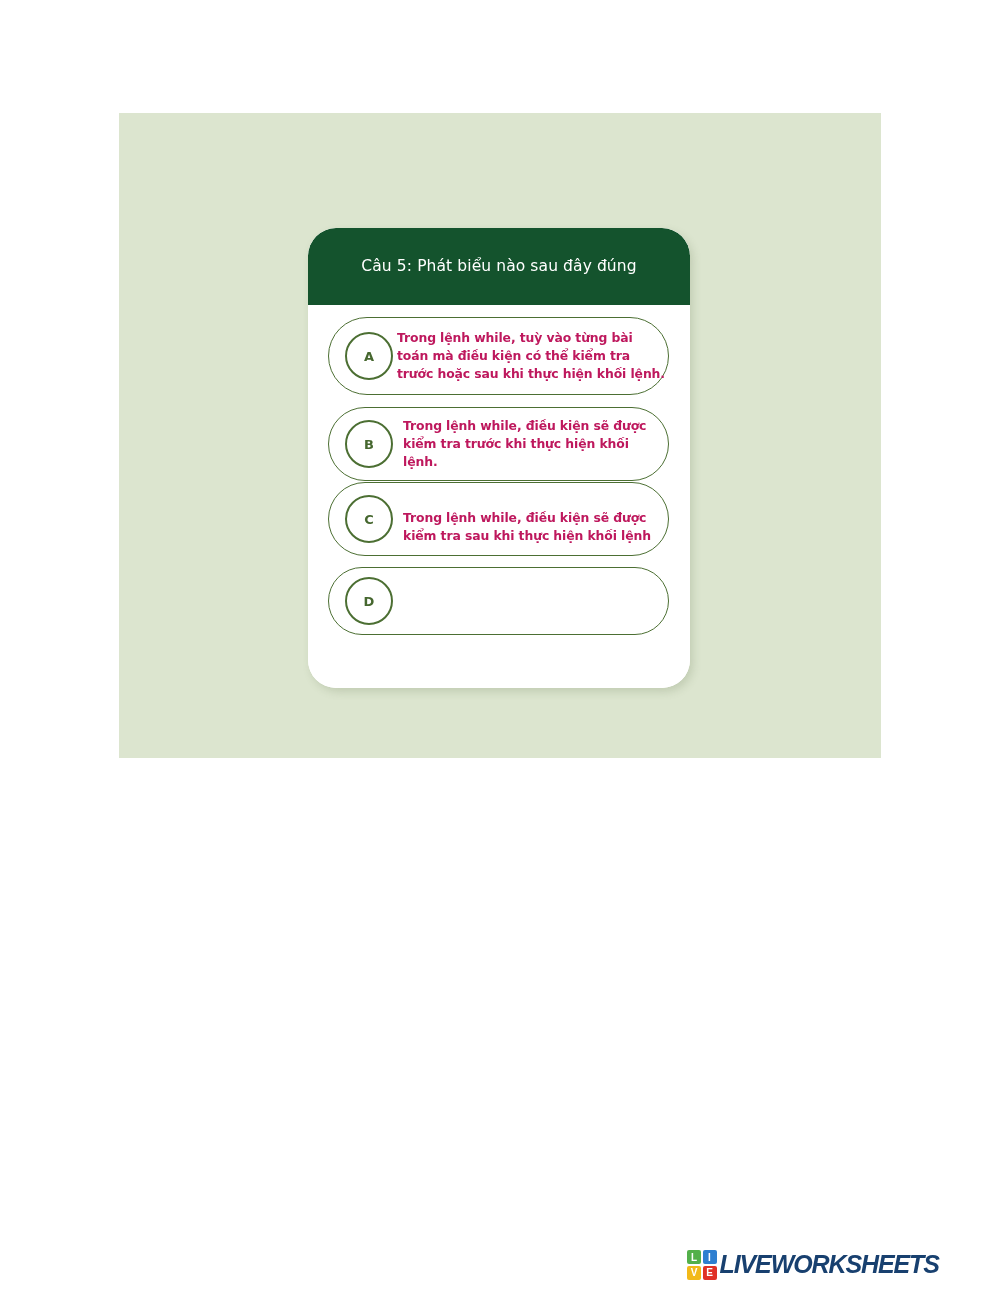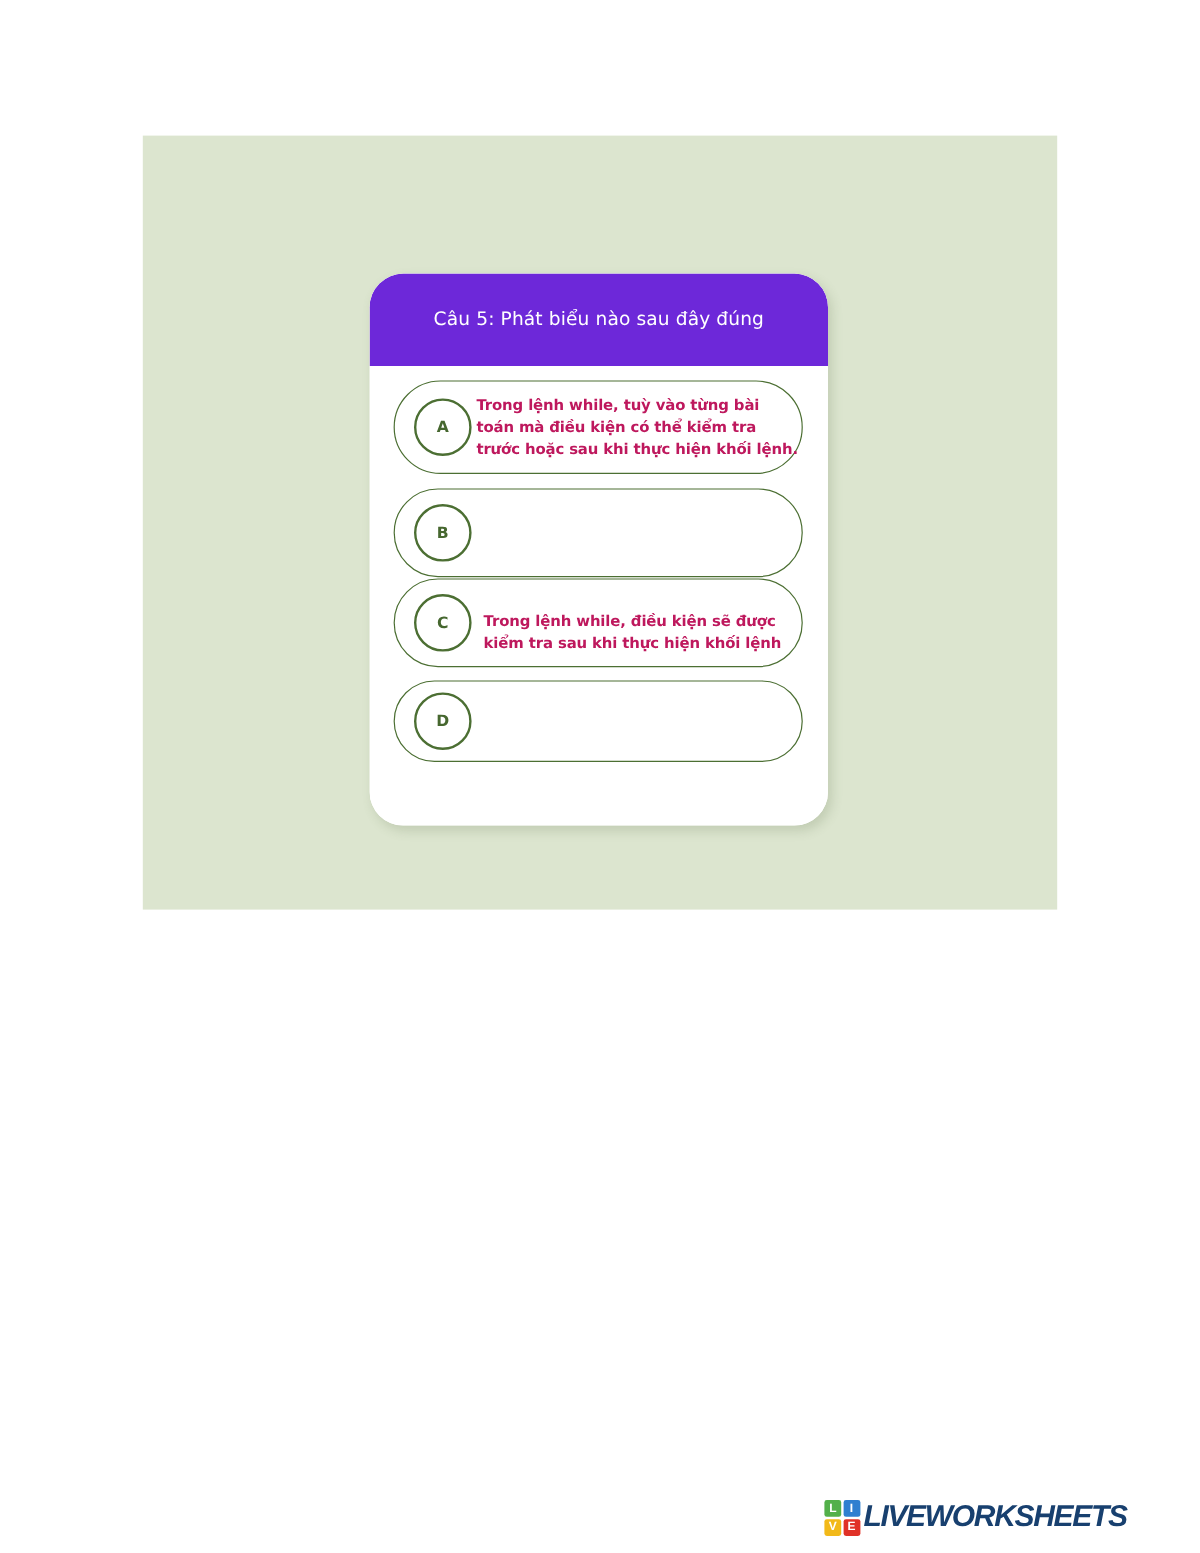--- a/index.html
+++ b/index.html
@@ -33,21 +33,21 @@
     width: 382px;
     height: 460px;
     background: #ffffff;
     border-radius: 28px;
     box-shadow: 3px 4px 9px rgba(90,110,70,0.20);
     overflow: hidden;
   }
 
   #quiz-header {
     height: 77px;
-    background: #6d28d9;
+    background: #14532d;
     border-radius: 28px 28px 0 0;
     display: flex;
     align-items: center;
     justify-content: center;
     padding: 0 14px;
     box-sizing: border-box;
   }
   #quiz-header-title {
     color: #ffffff;
     font-size: 15.5px;
@@ -168,20 +168,21 @@
 
     <div id="quiz-body">
 
       <div class="answer-pill pill-a">
         <div class="answer-letter">A</div>
         <div class="answer-text">Trong lệnh while, tuỳ vào từng bài toán mà điều kiện có thể kiểm tra trước hoặc sau khi thực hiện khối lệnh.</div>
       </div>
 
       <div class="answer-pill pill-b">
         <div class="answer-letter">B</div>
+        <div class="answer-text"> Trong lệnh while, điều kiện sẽ được kiểm tra trước khi thực hiện khối lệnh.</div>
       </div>
 
       <div class="answer-pill pill-c">
         <div class="answer-letter">C</div>
         <div class="answer-text"> Trong lệnh while, điều kiện sẽ được kiểm tra sau khi thực hiện khối lệnh</div>
       </div>
 
       <div class="answer-pill pill-d">
         <div class="answer-letter">D</div>
       </div>

